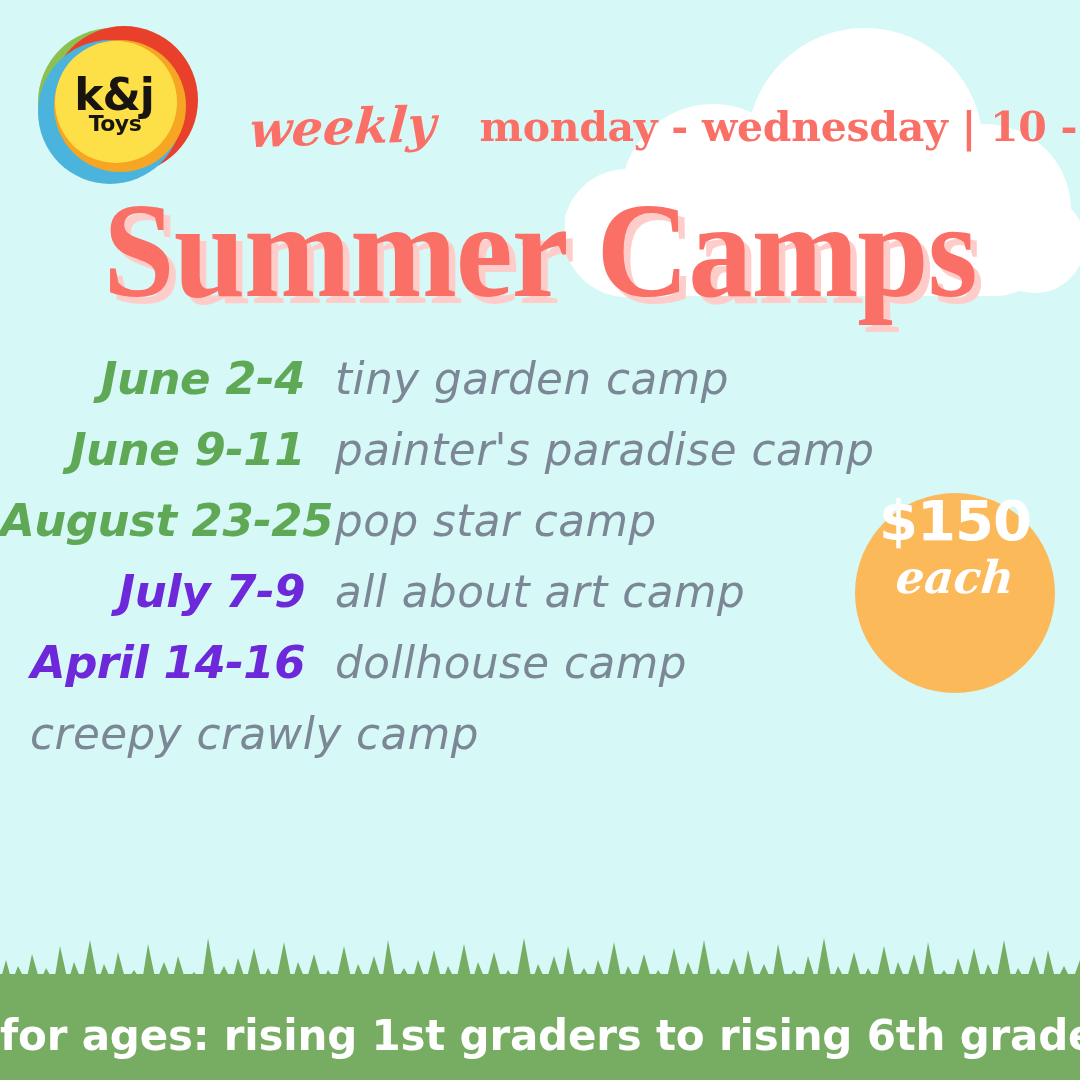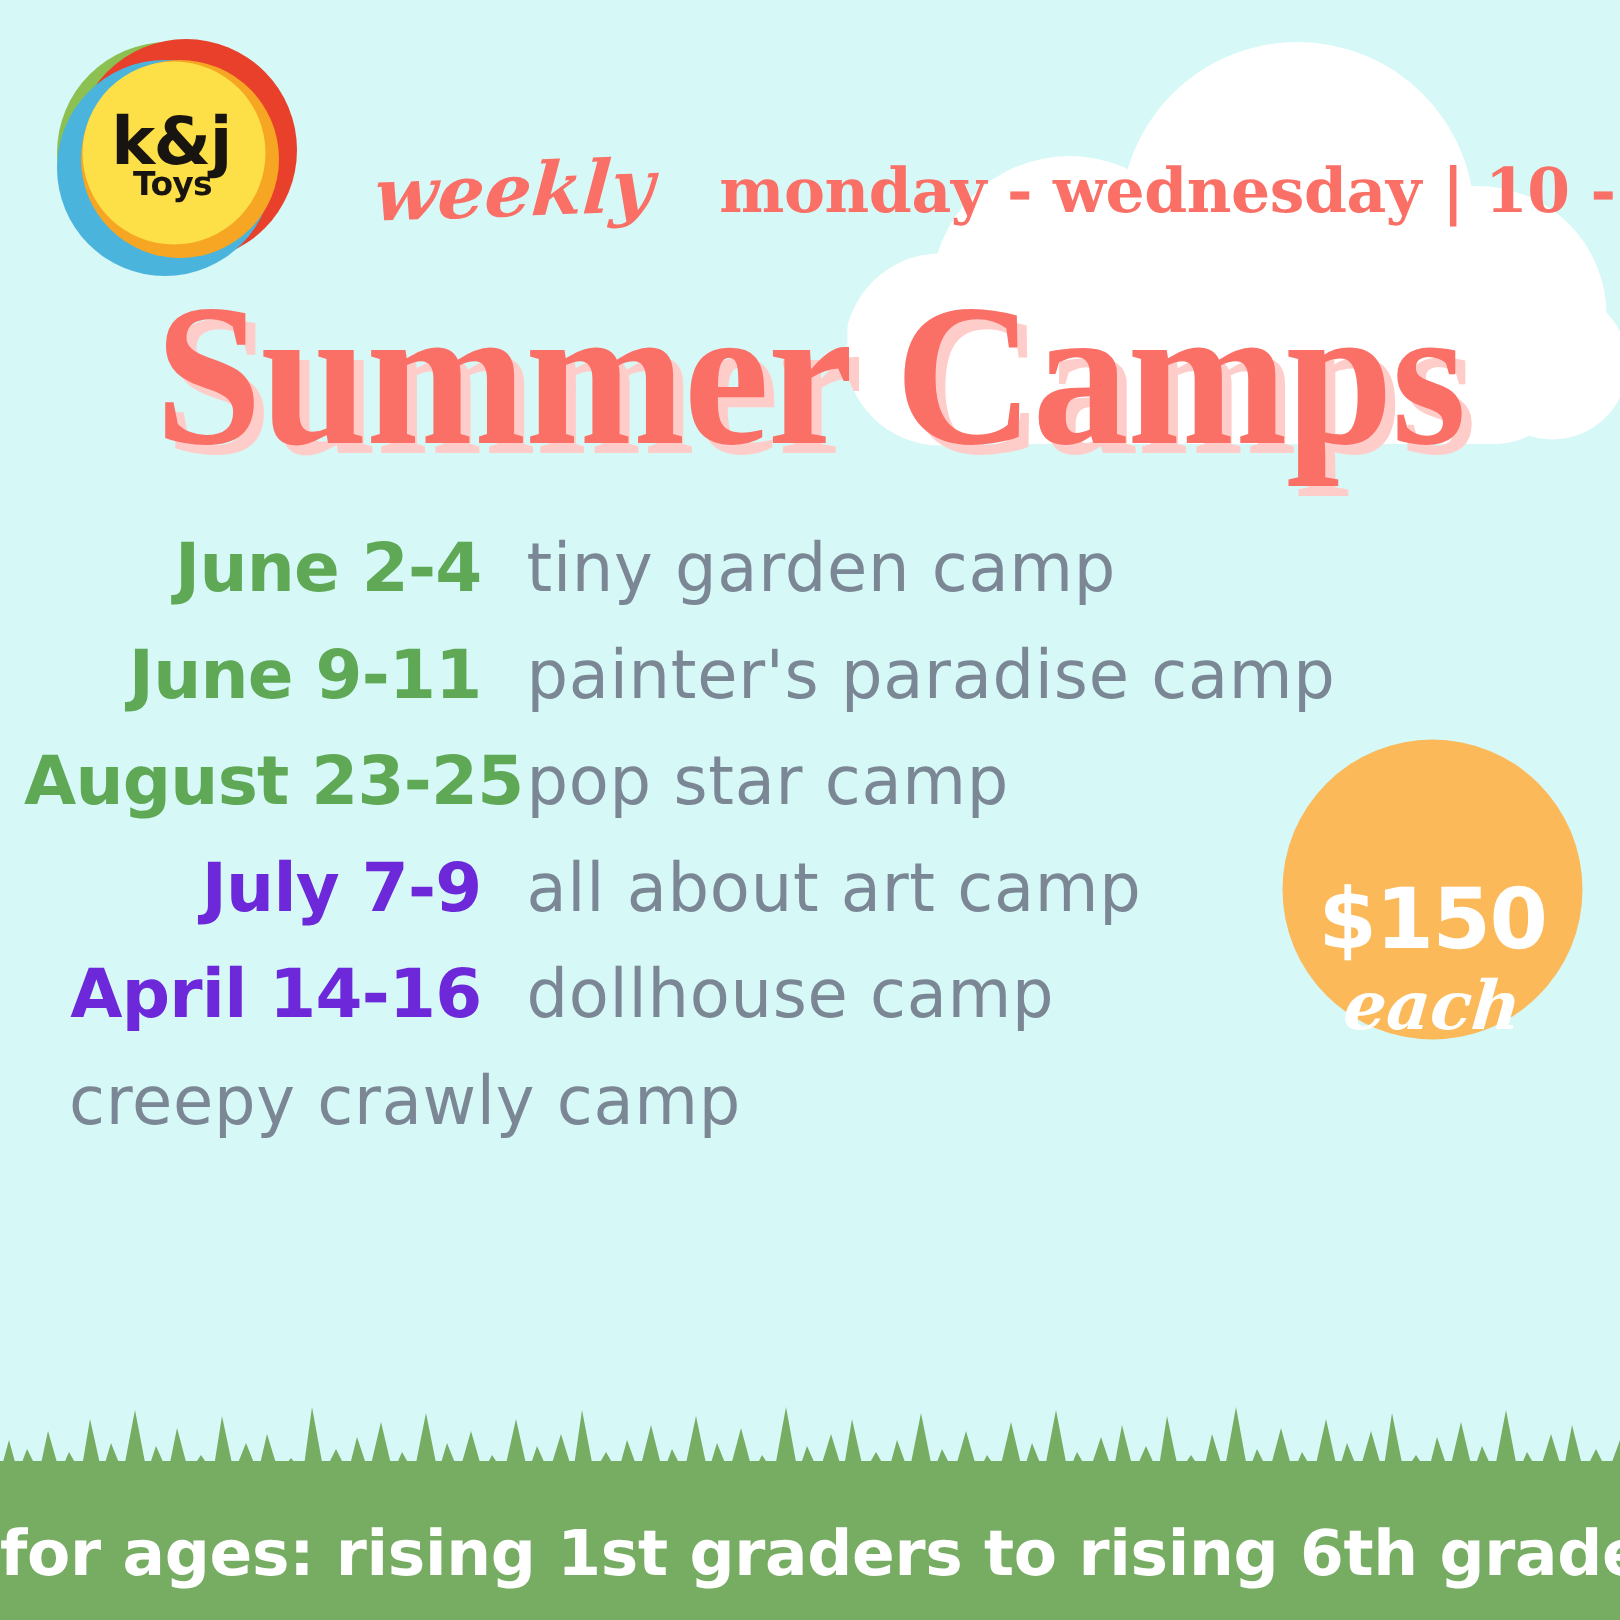--- a/index.html
+++ b/index.html
@@ -109,23 +109,24 @@
     line-height: 1;
     color: #fa6f66;
     letter-spacing: -1px;
     text-shadow: 7px 7px 0 #ffcdc9;
     transform: scaleX(0.95);
   }
 
   
   .list {
     position: absolute;
-    left: 16px;
+    left: 0;
     top: 352px;
     width: 896px;
+    font-style: italic;
   }
   .row {
     display: flex;
     align-items: baseline;
     height: 71px;
   }
   .date {
     width: 305px;
     text-align: right;
     font-family: "DejaVu Sans", sans-serif;
@@ -152,21 +153,21 @@
     position: absolute;
     left: 855px;
     top: 493px;
     width: 200px;
     height: 200px;
     border-radius: 50%;
     background: #fbb95a;
     display: flex;
     flex-direction: column;
     align-items: center;
-    justify-content: flex-end;
+    justify-content: flex-start;
   }
   .badge-price {
     font-family: "DejaVu Sans", sans-serif;
     font-weight: bold;
     font-size: 56px;
     color: #ffffff;
     line-height: 1;
     letter-spacing: -1px;
   }
   .badge-each {

